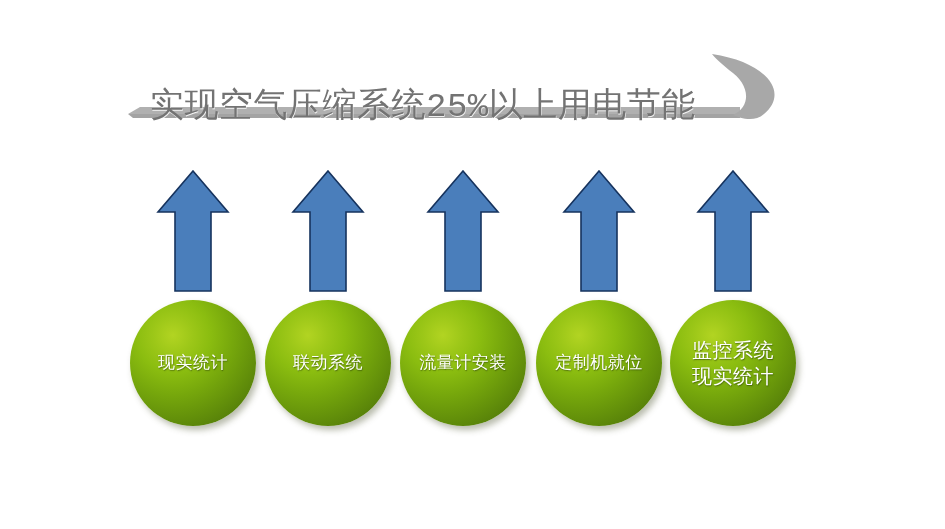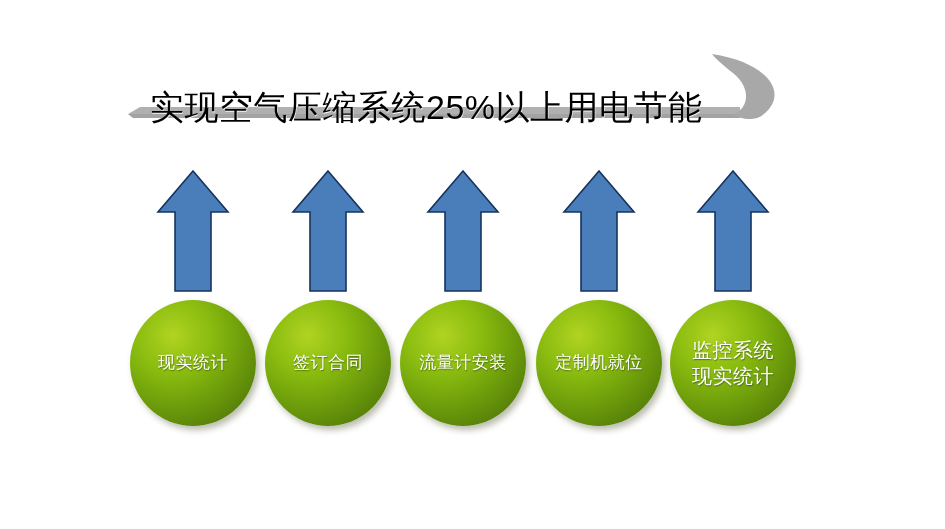--- a/index.html
+++ b/index.html
@@ -34,25 +34,25 @@
     width: 945px;
     height: 112px;
   }
   #title-text {
     position: absolute;
     left: 150px;
     top: 44px;
     width: 600px;
     height: 54px;
     line-height: 54px;
-    font-family: Liberation Sans, sans-serif;
+    font-family: Liberation Mono, monospace;
     font-size: 34px;
     font-weight: 400;
     letter-spacing: 0.5px;
-    color: #000000;
+    color: #737373;
     white-space: nowrap;
     text-shadow: 0.5px 0.5px 0 rgba(255,255,255,0.85);
   }
 
   
   #diagram {
     position: absolute;
     left: 0;
     top: 0;
     width: 945px;
@@ -169,21 +169,21 @@
     </div>
 
     <div class="step" style="left:260px">
       <div class="arrow">
         <svg viewBox="0 0 76 126" xmlns="http://www.w3.org/2000/svg">
           <path d="M 38 3 L 73 44 L 56 44 L 56 123 L 20 123 L 20 44 L 3 44 Z" fill="#4a7ebb" stroke="#16335e" stroke-width="1.6" stroke-linejoin="miter"></path>
         </svg>
       </div>
       <div class="sphere">
         <div class="sphere-label">
-          <span>签订合同</span>
+          <span>联动系统</span>
         </div>
       </div>
     </div>
 
     <div class="step" style="left:531px">
       <div class="arrow">
         <svg viewBox="0 0 76 126" xmlns="http://www.w3.org/2000/svg">
           <path d="M 38 3 L 73 44 L 56 44 L 56 123 L 20 123 L 20 44 L 3 44 Z" fill="#4a7ebb" stroke="#16335e" stroke-width="1.6" stroke-linejoin="miter"></path>
         </svg>
       </div>

